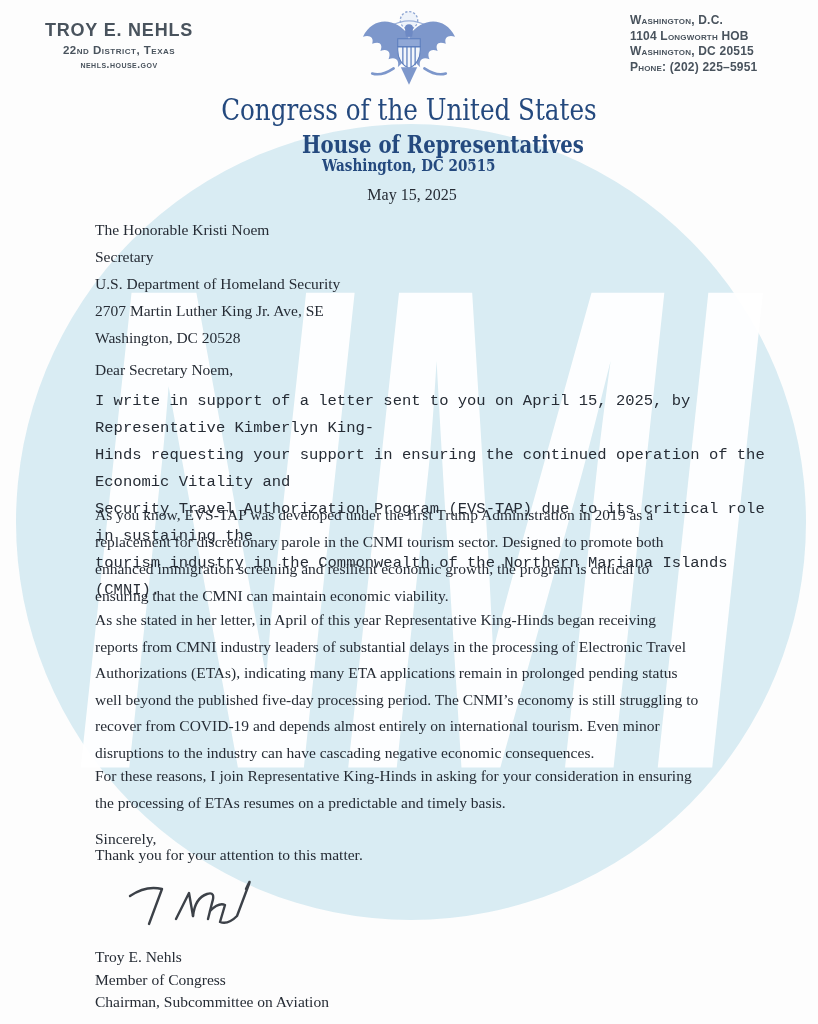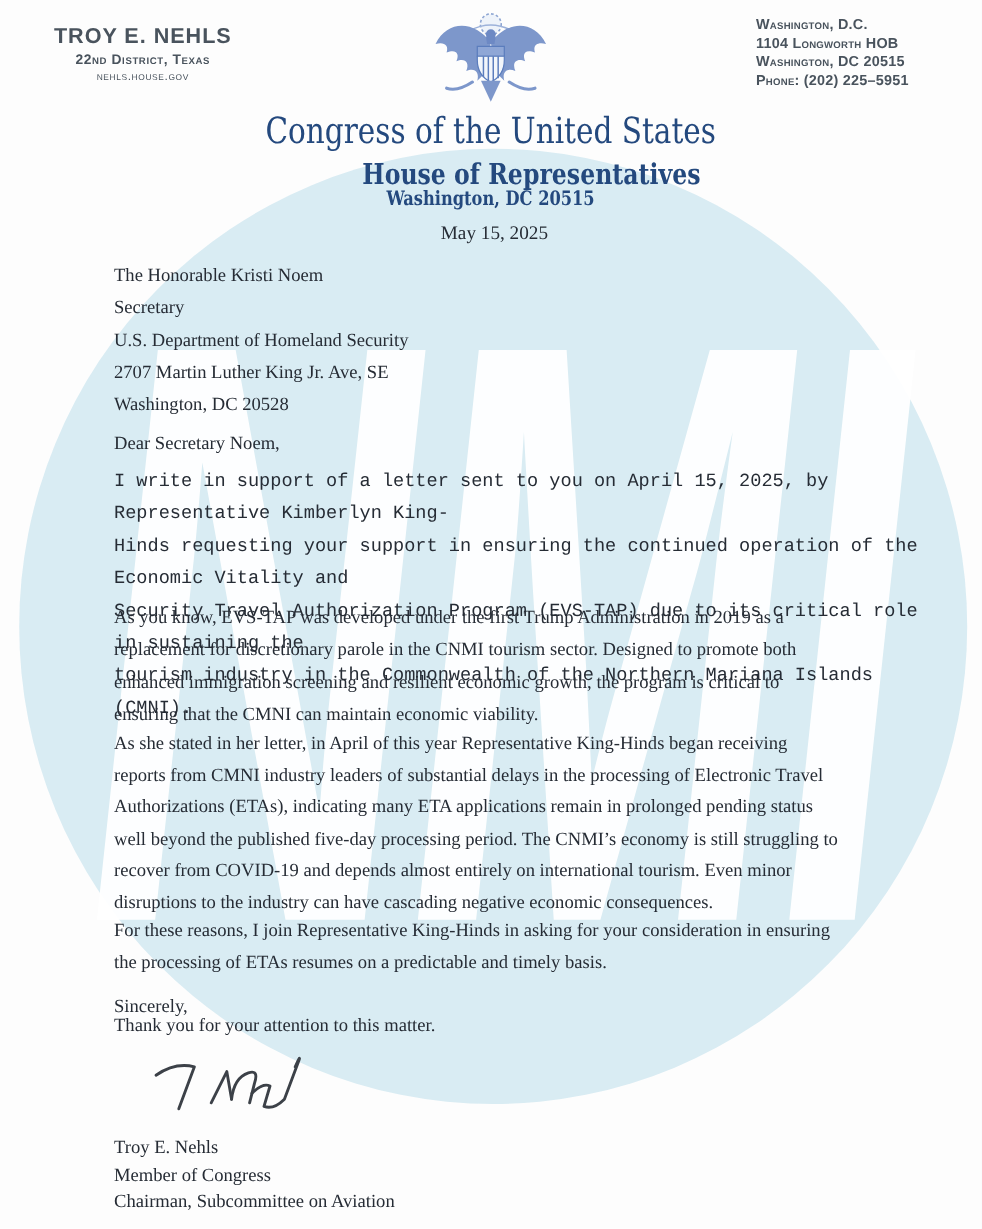--- a/index.html
+++ b/index.html
@@ -40,21 +40,21 @@
 
   
   .lh-left {
     position: absolute; left: 24px; top: 20px; width: 190px;
     text-align: center;
     font-family: "Liberation Sans", sans-serif;
     color: var(--header-slate, #49535d);
   }
   .member-name { font-size: 18px; font-weight: 600; letter-spacing: 0.8px; }
   .member-district { font-size: 11.5px; font-weight: 600; font-variant: small-caps; letter-spacing: 0.5px; margin-top: 3px; }
-  .member-website { font-size: 10px; font-weight: 400; font-variant: small-caps; letter-spacing: 0.5px; margin-top: 3px; }
+  .member-website { font-size: 10px; font-weight: 700; font-variant: small-caps; letter-spacing: 0.5px; margin-top: 3px; }
 
   .lh-right {
     position: absolute; left: 630px; top: 13px;
     font-family: "Liberation Sans", sans-serif;
     font-size: 12px; font-weight: 600;
     line-height: 15.5px;
     font-variant: small-caps;
     letter-spacing: 0.2px;
     color: var(--header-slate, #49535d);
     white-space: pre-line;

